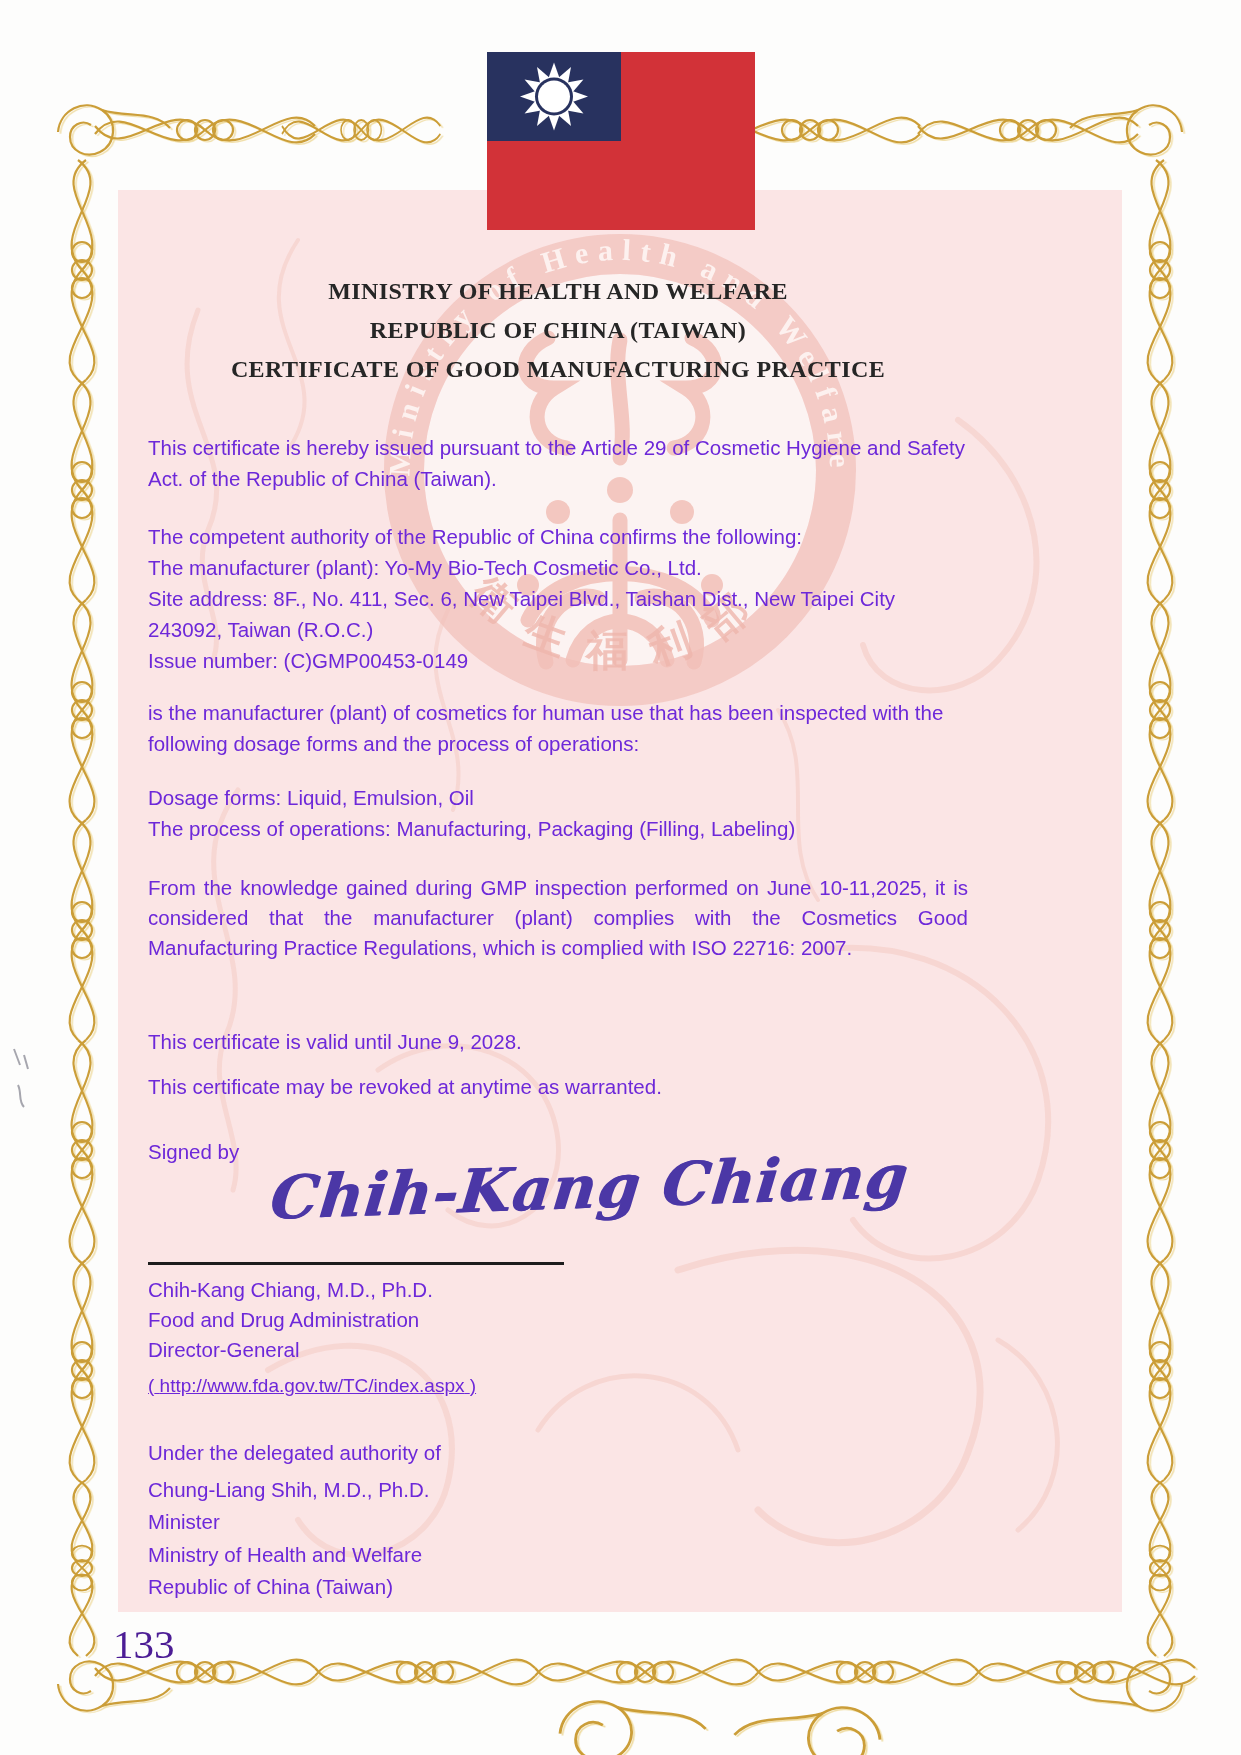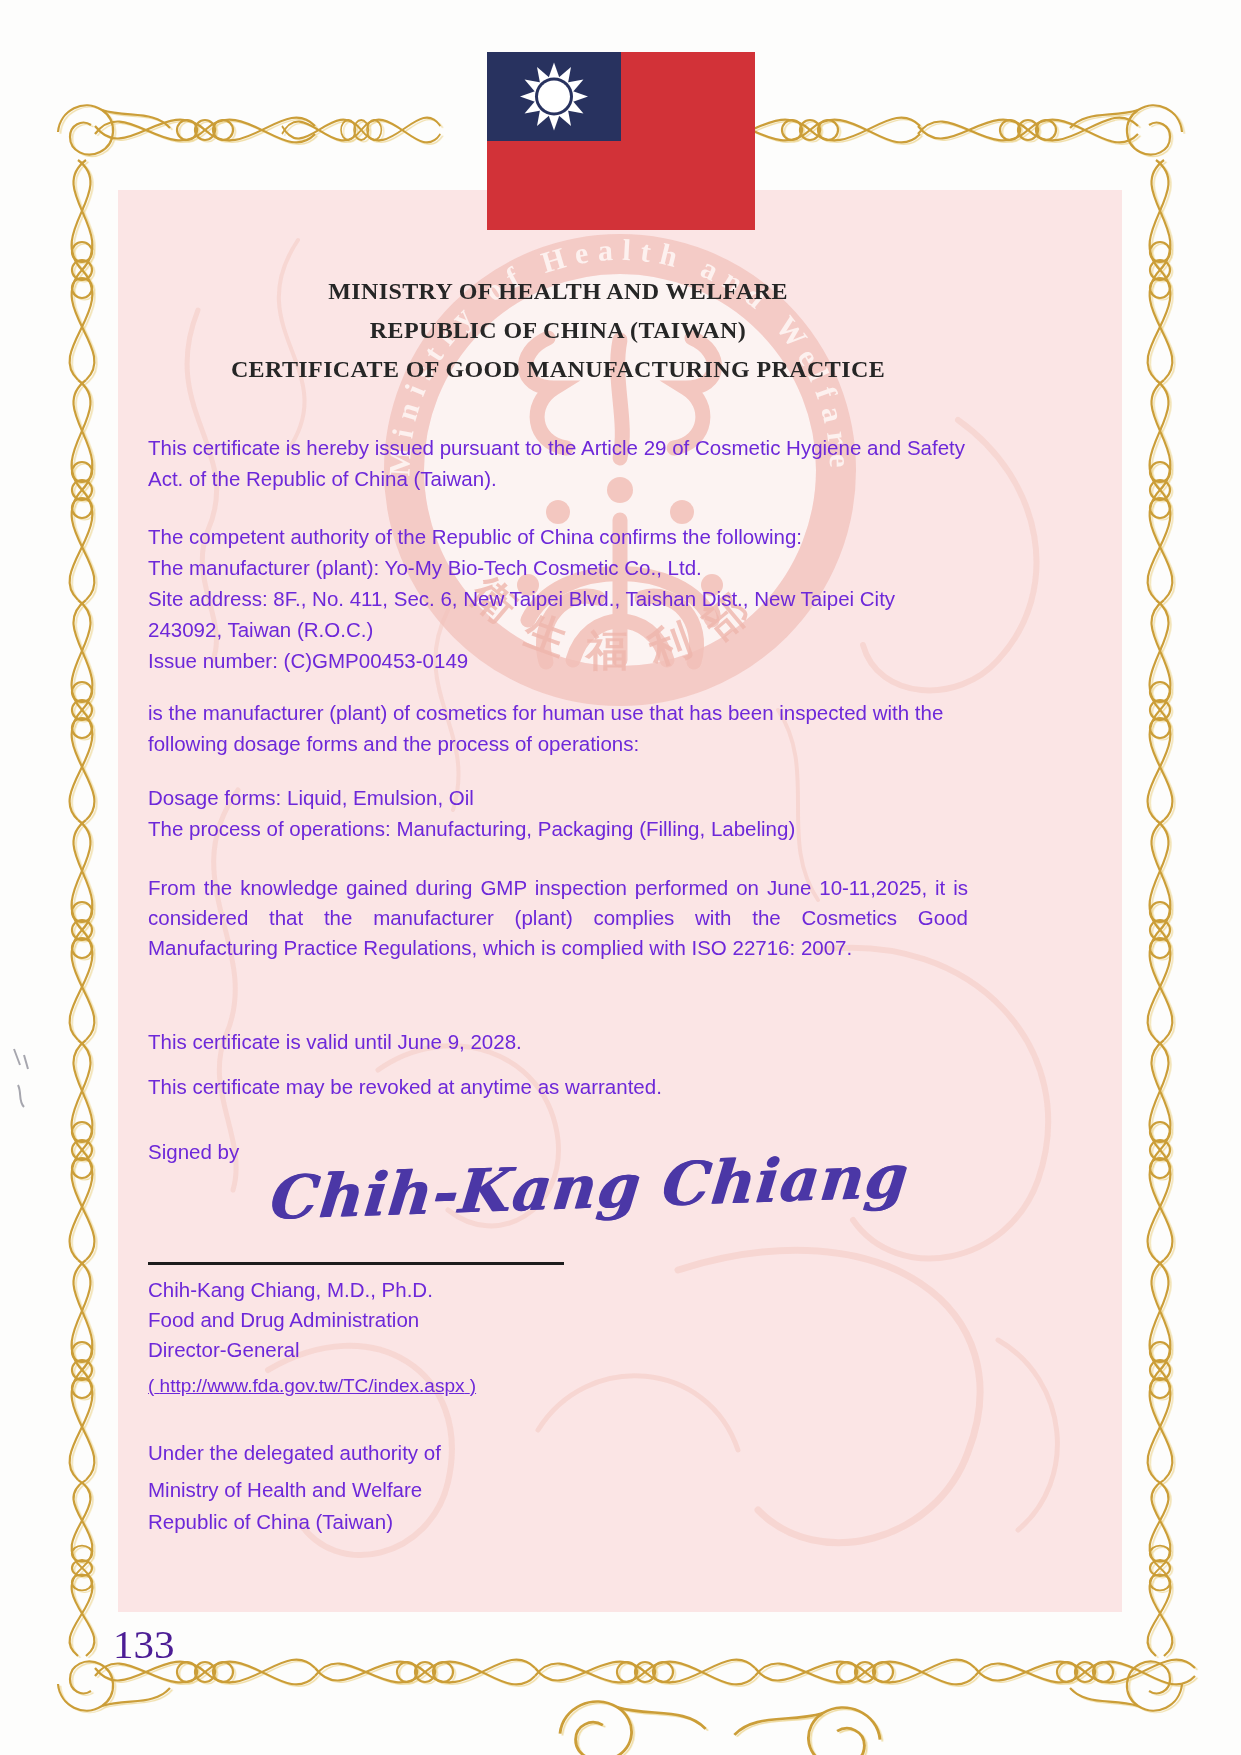--- a/index.html
+++ b/index.html
@@ -205,20 +205,22 @@
     <div>Director-General</div>
     <div class="small-url" style="margin-top:6px;text-decoration:underline;">
       <span>(</span>
       <span class="u">http://www.fda.gov.tw/TC/index.aspx</span>
       <span>)</span>
     </div>
   </div>
 
   <div class="txt col body-line" style="top:1437px;line-height:32.5px;">
     <div style="margin-bottom:4px;">Under the delegated authority of</div>
+    <div>Chung-Liang Shih, M.D., Ph.D.</div>
+    <div>Minister</div>
     <div>Ministry of Health and Welfare</div>
     <div>Republic of China (Taiwan)</div>
   </div>
 
   <div class="txt pagenum" style="left:113px;top:1620px;">133</div>
 
   <svg class="penmarks" width="40" height="70" viewBox="0 0 40 70">
     <g stroke="#82828e" stroke-width="2" fill="none">
       <path d="M 6,4 L 12,20"></path>
       <path d="M 16,10 L 20,24"></path>

